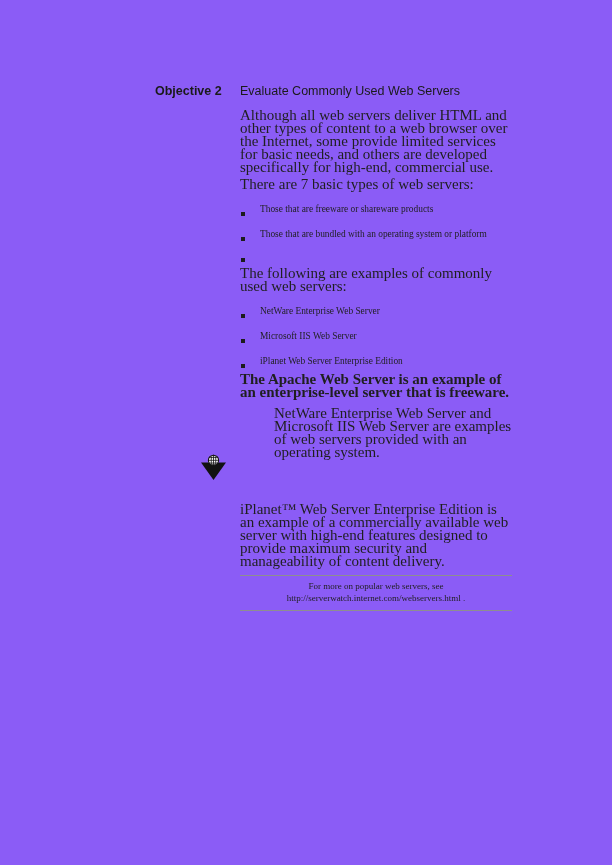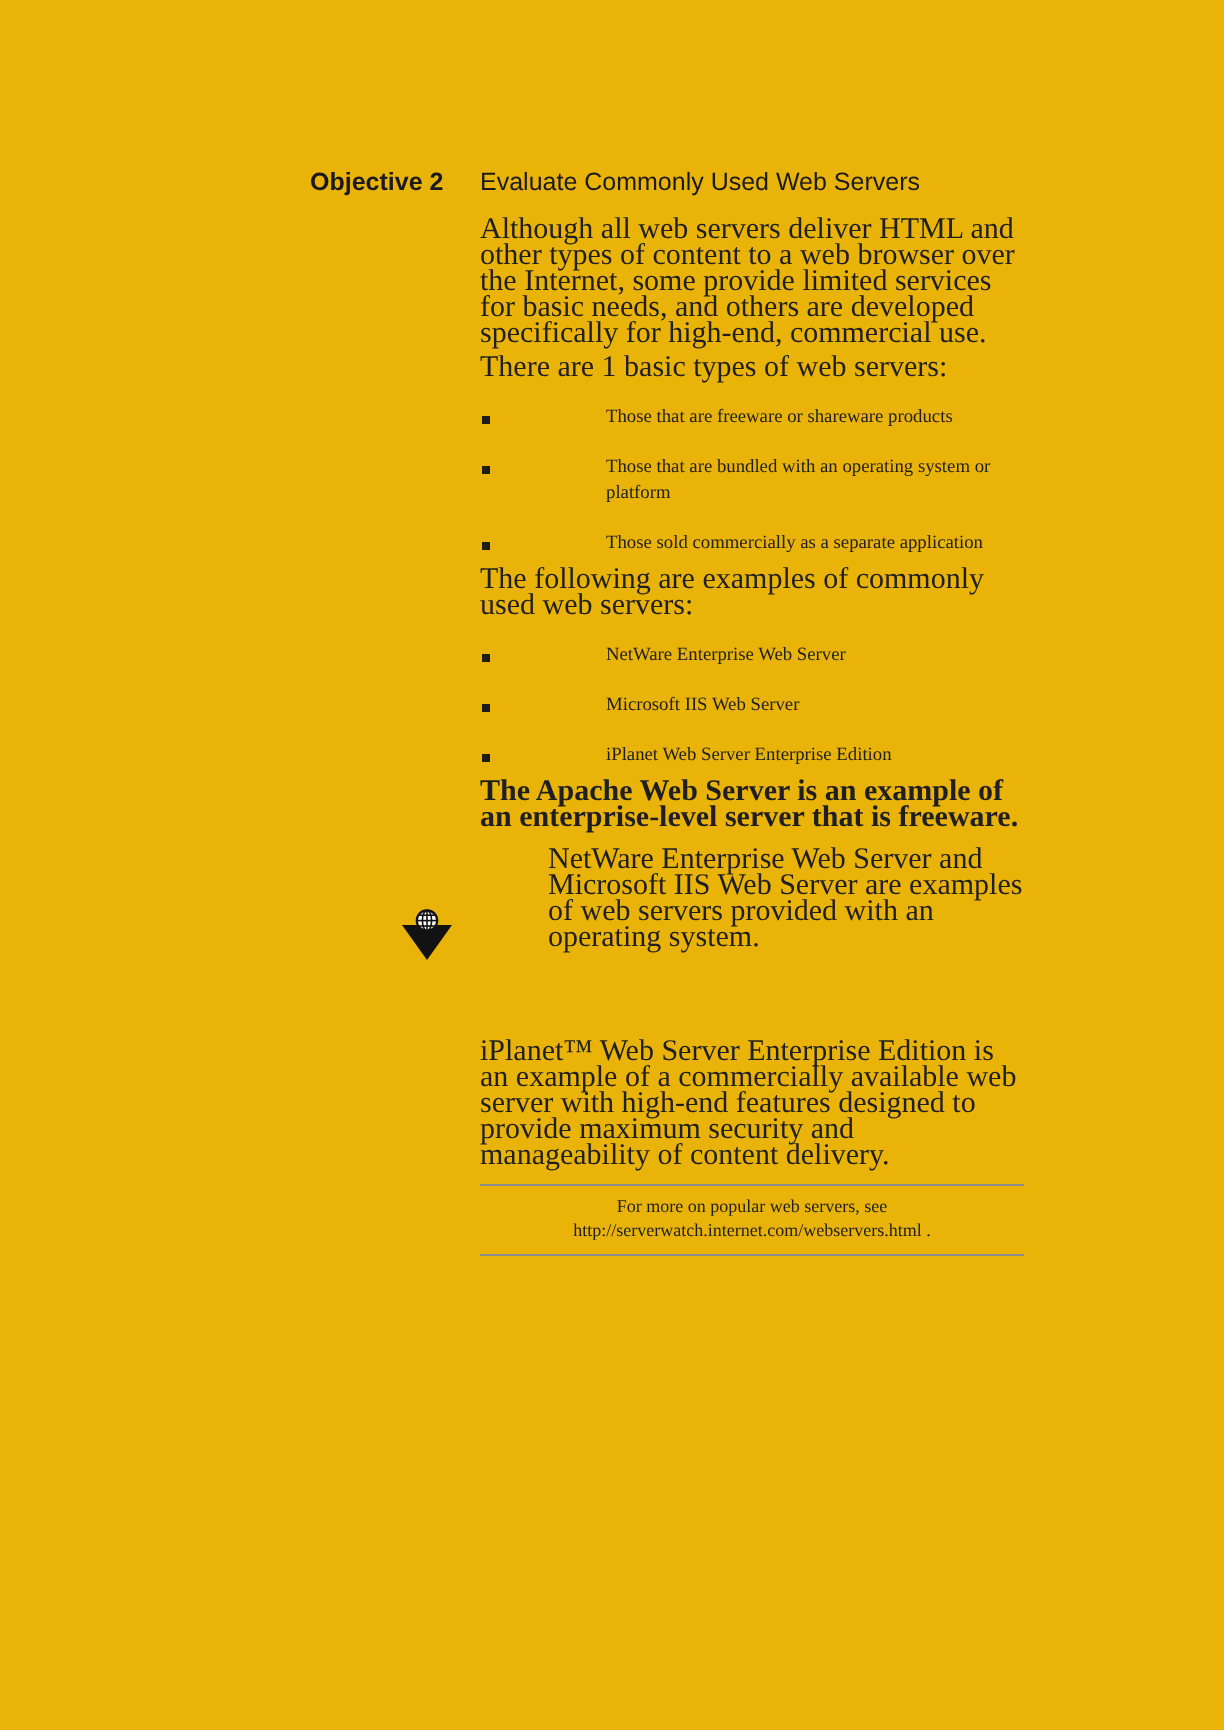--- a/index.html
+++ b/index.html
@@ -1,20 +1,20 @@
 <!DOCTYPE html>
 <html><head>
 <meta charset="utf-8">
 <style>
   html, body { margin: 0; padding: 0; background: #ffffff; }
   .page {
     position: relative;
     width: 612px;
     height: 865px;
-    background: #eab308;
+    background: #8b5cf6;
     overflow: hidden;
     font-family: "Liberation Serif", serif;
     color: #1f1f1f;
   }
   .objective-label {
     position: absolute;
     left: 155px;
     top: 84px;
     font-family: "Liberation Sans", sans-serif;
     font-weight: bold;
@@ -45,25 +45,24 @@
   p.para-apache { margin-bottom: 8px; font-weight: bold; }
   p.para-netware { margin-bottom: 7px; margin-left: 34px; }
   p.para-iplanet { margin-bottom: 0; margin-top: 44px; }
   ul.square-list {
     list-style: none;
     margin: 0;
     padding: 0;
   }
   ul.square-list li {
     display: flex;
-    align-items: flex-start;
+    align-items: flex-end;
     font-size: 9.4px;
     line-height: 13px;
     margin: 12px 0 5px 0;
-    gap: 43px;
   }
   .bullet-square {
     flex: 0 0 auto;
     width: 4px;
     height: 4px;
     background: #1c1c1c;
     margin: 5px 15px 0 1px;
   }
   .note {
     margin-top: 7px;
@@ -91,34 +90,33 @@
 <div class="page">
 
   <div class="objective-label">Objective 2</div>
 
   <div class="main">
 
     <h1 class="page-title">Evaluate Commonly Used Web Servers</h1>
 
     <p class="intro">Although all web servers deliver HTML and other types of content to a web browser over the Internet, some provide limited services for basic needs, and others are developed specifically for high-end, commercial use.</p>
 
-    <p>There are 1 basic types of web servers:</p>
+    <p>There are 7 basic types of web servers:</p>
 
     <ul class="square-list">
       <li>
         <span class="bullet-square"></span>
         <span>Those that are freeware or shareware products</span>
       </li>
       <li>
         <span class="bullet-square"></span>
         <span>Those that are bundled with an operating system or platform</span>
       </li>
       <li>
         <span class="bullet-square"></span>
-        <span>Those sold commercially as a separate application</span>
       </li>
     </ul>
 
     <p>The following are examples of commonly used web servers:</p>
 
     <ul class="square-list">
       <li>
         <span class="bullet-square"></span>
         <span>NetWare Enterprise Web Server</span>
       </li>

